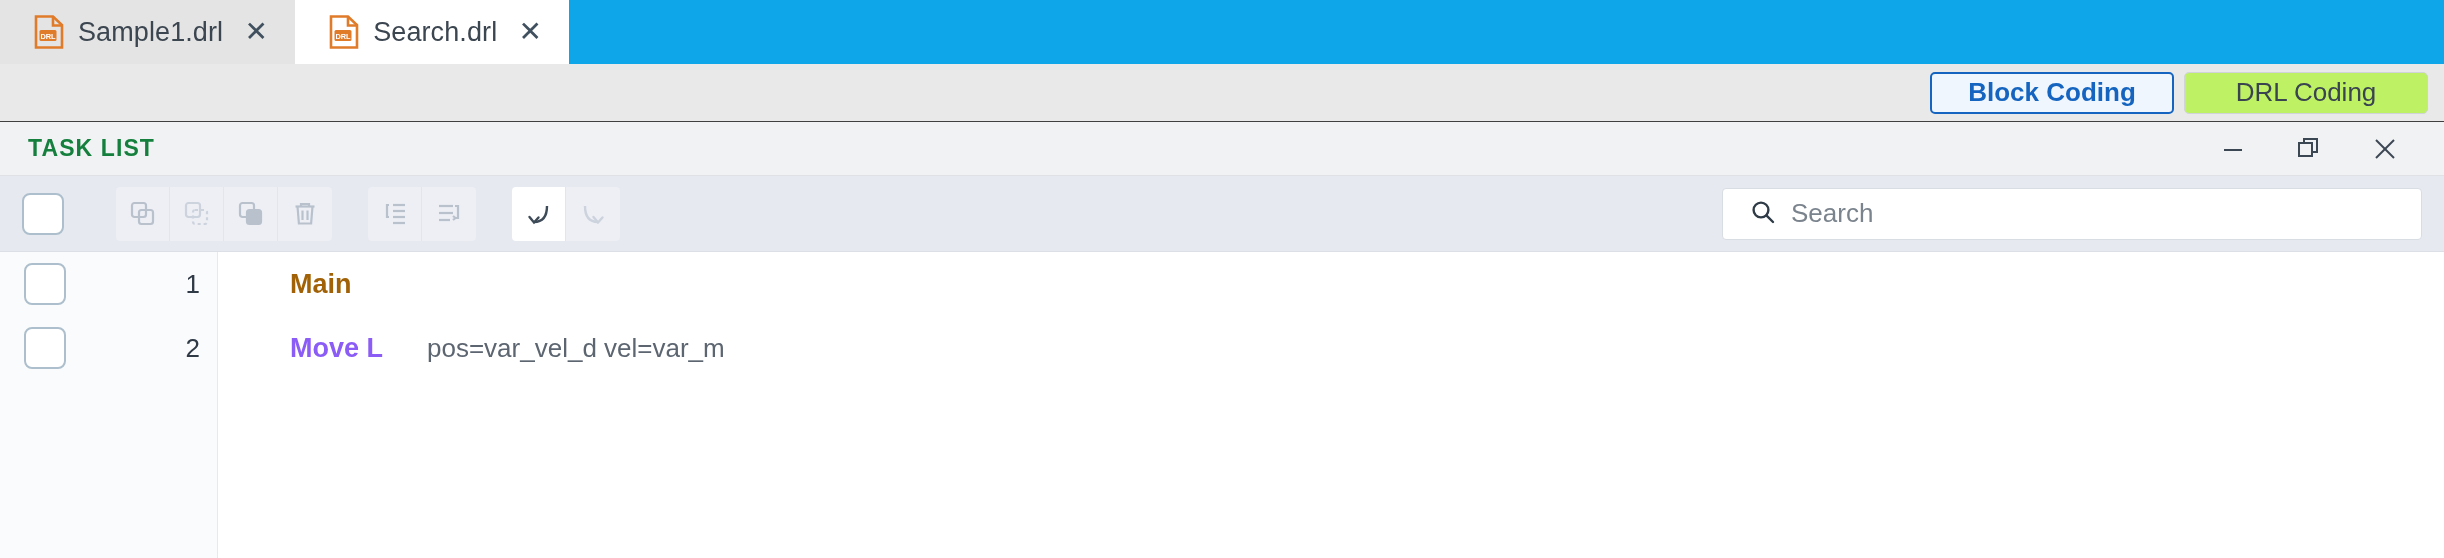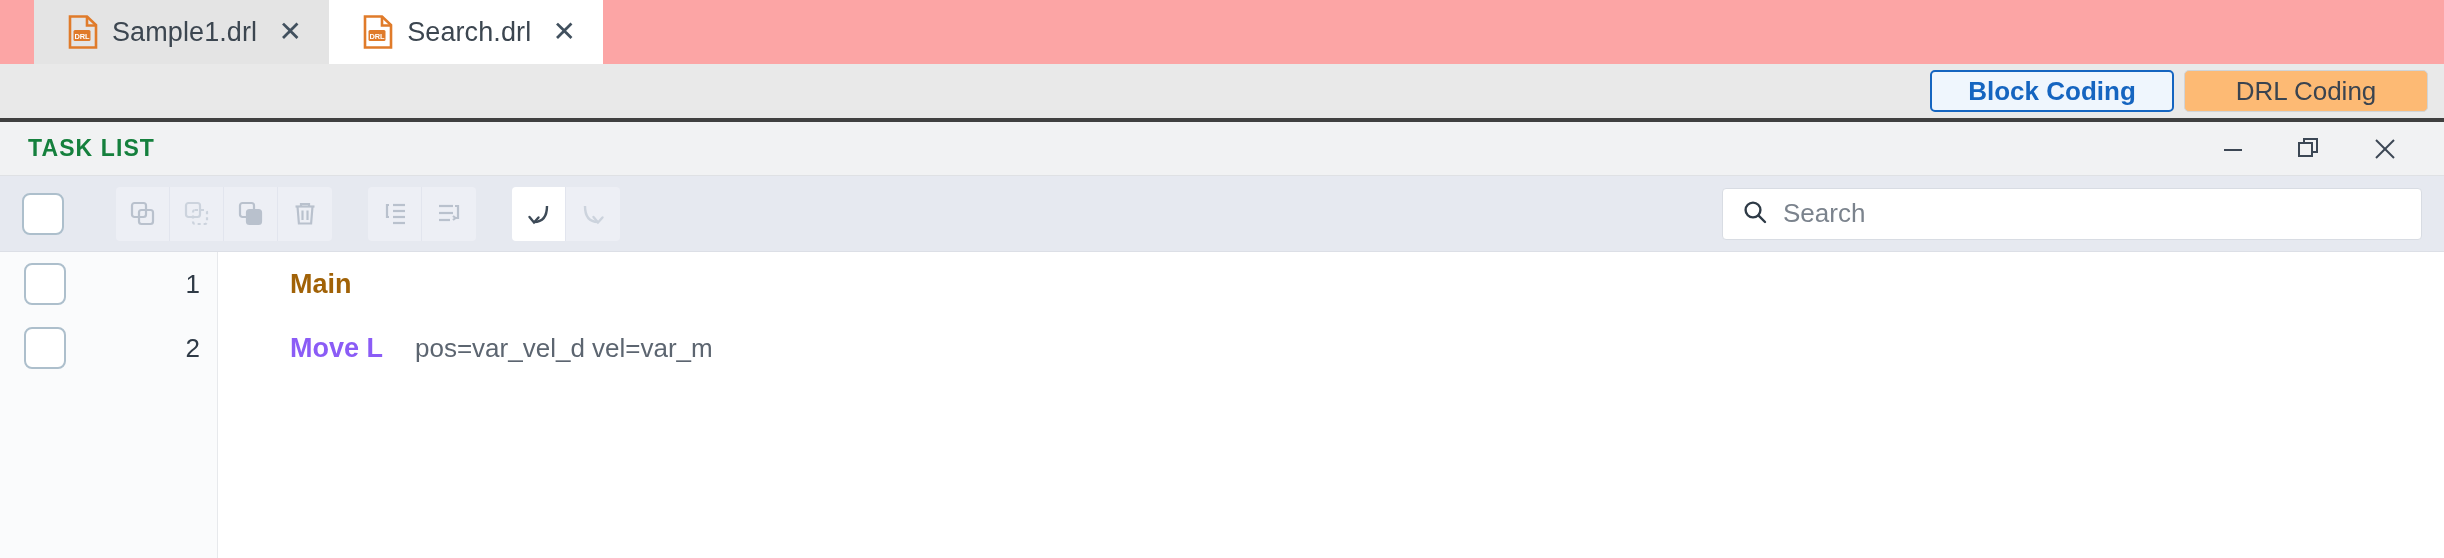--- a/index.html
+++ b/index.html
@@ -7,25 +7,24 @@
     width: 2444px;
     height: 558px;
     overflow: hidden;
     background: #ffffff;
     font-family: "Liberation Sans", sans-serif;
   }
 
   
   .tabbar {
     height: 64px;
-    background: #fca5a5;
+    background: #0ea5e9;
     display: flex;
     align-items: stretch;
     position: relative;
-    padding-left: 34px;
   }
   .tab {
     display: flex;
     align-items: center;
     gap: 14px;
     padding: 0 26px 0 34px;
     height: 64px;
     cursor: pointer;
     position: relative;
     font-size: 27px;
@@ -49,41 +48,41 @@
     width: 30px; height: 34px;
     position: relative;
     flex: 0 0 auto;
   }
   .drl-icon svg { display: block; }
 
   
   .modebar {
     height: 58px;
     background: #e9e9e9;
-    border-bottom: 4px solid #404040;
+    border-bottom: 1px solid #404040;
     display: flex;
     align-items: center;
     justify-content: flex-end;
     padding-right: 16px;
   }
   .seg {
     display: flex;
     align-items: stretch;
     gap: 10px;
     height: 42px;
   }
   .seg-btn {
     min-width: 244px;
     display: flex;
     align-items: center;
     justify-content: center;
     font-size: 26px;
     border-radius: 5px;
     cursor: pointer;
-    background: #fdba74;
+    background: #bef264;
     border: 1px solid #d0d4d8;
     color: #3a4450;
   }
   .seg-btn.sel {
     background: #eff6fd;
     border: 2px solid #1565c0;
     color: #1565c0;
     font-weight: 600;
   }
 
@@ -158,21 +157,21 @@
   .search-wrap {
     margin-left: auto;
     margin-right: 22px;
     width: 700px;
     height: 52px;
     background: #ffffff;
     border: 1px solid #d8dce3;
     border-radius: 4px;
     display: flex;
     align-items: center;
-    padding: 0 18px;
+    padding: 0 26px;
     gap: 14px;
     cursor: text;
   }
   .search-wrap input {
     border: none;
     outline: none;
     font-size: 26px;
     color: #3c4754;
     width: 100%;
     background: transparent;
@@ -230,21 +229,21 @@
     align-items: baseline;
     padding-left: 72px;
     gap: 0;
   }
   .cmd { font-size: 27px; font-weight: 700; white-space: nowrap; }
   .cmd.blue { color: #a16207; }
   .cmd.orange { color: #8b5cf6; }
   .params {
     font-size: 26px;
     color: #5c6570;
-    margin-left: 32px;
+    margin-left: 44px;
     white-space: nowrap;
   }
   .row-inner { position: relative; display: flex; align-items: center; width: 100%; height: 100%; }
 </style>
 </head>
 <body>
 
 <div class="tabbar">
 
   <div class="tab inactive">

